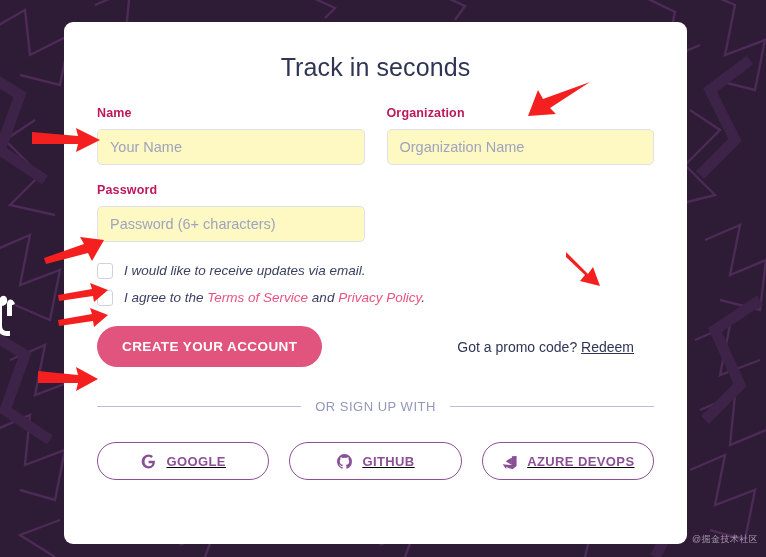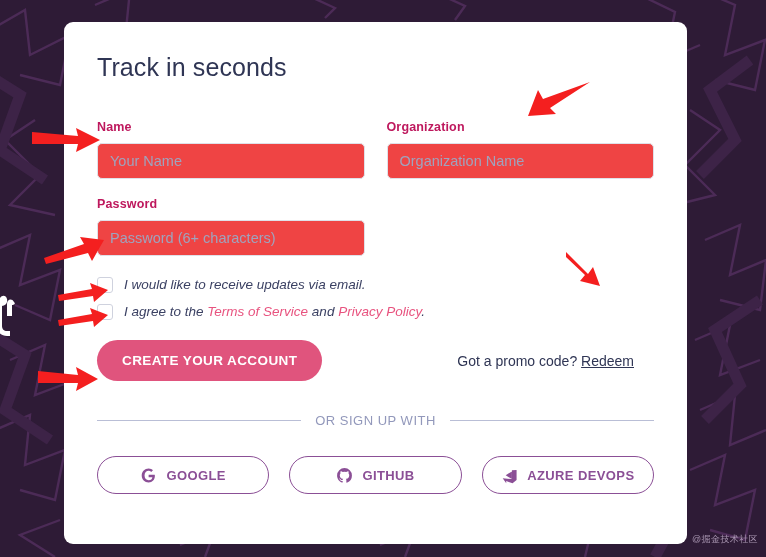--- a/index.html
+++ b/index.html
@@ -67,25 +67,26 @@
     left: 64px;
     top: 22px;
     width: 623px;
     height: 522px;
     background: #ffffff;
     border-radius: 9px;
     padding: 30px 33px 0 33px;
   }
 
   .card-title {
+    text-align: center;
     color: #2f3554;
     font-size: 25px;
     font-weight: 400;
     line-height: 30px;
-    margin-bottom: 38px;
+    margin-bottom: 24px;
     letter-spacing: .1px;
   }
 
   
   .field-grid {
     display: grid;
     grid-template-columns: 1fr 1fr;
     column-gap: 22px;
     row-gap: 0px;
   }
@@ -102,21 +103,21 @@
 
   .field-input {
     width: 100%;
     height: 36px;
     border: 1px solid #dfe1e9;
     border-radius: 5px;
     padding: 0 12px;
     font-family: "Liberation Sans", sans-serif;
     font-size: 14.5px;
     color: #2f3554;
-    background: #ef4444;
+    background: #fef9c3;
     outline: none;
   }
   .field-input::placeholder { color: #9fa3bd; }
 
   
   .checks { margin-top: 2px; font-style: italic; }
   .check-row {
     display: flex;
     align-items: center;
     margin-bottom: 9px;
@@ -188,20 +189,21 @@
     font-weight: 400;
     letter-spacing: .5px;
     padding: 0 14px;
   }
 
   
   .social-row {
     display: flex;
     gap: 20px;
     margin-top: 28px;
+    text-decoration: underline;
   }
   .social-btn {
     flex: 1;
     height: 38px;
     border: 1.5px solid #8b4f96;
     border-radius: 19px;
     background: #fff;
     color: #8b4f96;
     display: flex;
     align-items: center;

